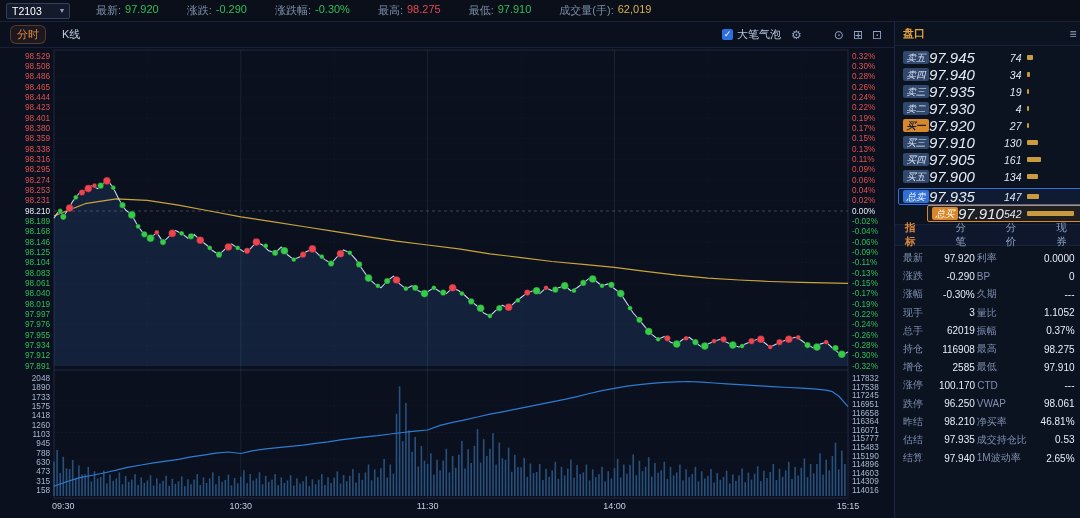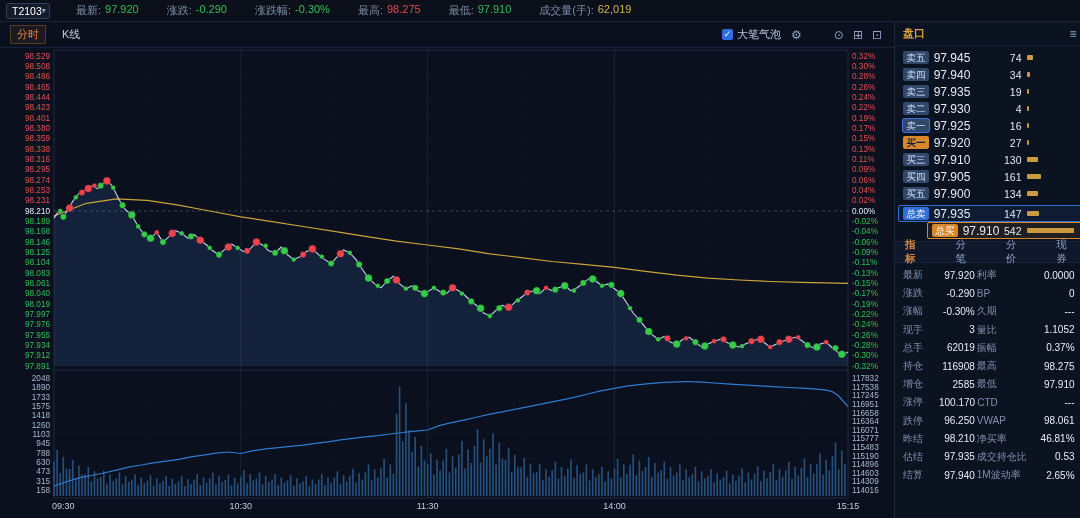--- a/index.html
+++ b/index.html
@@ -2,63 +2,63 @@
 <html><head>
 <meta charset="utf-8">
 <style>
   * { margin:0; padding:0; box-sizing:border-box; }
   html,body { width:1080px; height:518px; overflow:hidden; background:#070c15;
     font-family:"Liberation Sans","DejaVu Sans",sans-serif; color:#cfd9ea; }
   
   .topbar { height:22px; display:flex; align-items:center; gap:12px; padding:0 6px;
     background:#0a0f1a; border-bottom:1px solid #1a2438; }
   .symbol-select { display:inline-flex; align-items:center; justify-content:space-between;
-    width:44px; height:16px; padding:0 5px; background:#121a2b; border:1px solid #31405f;
+    width:64px; height:16px; padding:0 5px; background:#121a2b; border:1px solid #31405f;
     border-radius:2px; font-size:10.5px; color:#fff; cursor:pointer; }
   .symbol-select .caret { color:#8fa2c0; font-size:8px; }
   .topstats { display:flex; align-items:center; gap:14px; font-size:11px; }
   .tstat { display:inline-flex; gap:4px; }
   .tlbl { color:#7d8da8;margin-left:14px; }
   .c-green { color:#2fbf56; } .c-red { color:#e8484e; } .c-yellow { color:#d7b24c; }
   .c-plain { color:#e7edf7; } .c-dim { color:#64789a; }
   
   .main { display:flex; height:496px; }
   .chart-panel { width:894px; display:flex; flex-direction:column; background:#0a101d; }
   .chart-header { height:26px; flex:none; display:flex; align-items:center; gap:10px;
     padding:0 10px; border-bottom:1px solid #16213a; font-size:11px; }
   .ctab { color:#c2cde0; cursor:pointer; padding:1px 6px; }
   .ctab.active { color:#e2883a; background:rgba(226,136,58,0.08);
-    border:1px solid rgba(226,136,58,0.3); border-radius:0; }
+    border:1px solid rgba(226,136,58,0.3); border-radius:6px; }
   .bubble-toggle { margin-left:auto; display:inline-flex; align-items:center; gap:4px;
     color:#b9c6dd; cursor:pointer; }
   .cb { width:11px; height:11px; background:#2e6fe0; border-radius:2px; color:#fff;
     font-size:9px; line-height:11px; text-align:center; display:inline-block; }
   .hicon { color:#93a5c4; font-size:12px; cursor:pointer; }
   .icon-group { display:inline-flex; gap:9px; margin-left:22px; margin-right:2px; }
   #chart-svg { display:block; background:#0a101d; }
   #chart-svg text { font-family:"Liberation Sans","DejaVu Sans",sans-serif; }
   
   .right-panel { flex:1; border-left:1px solid #1b2740; background:#0b1220;
     display:flex; flex-direction:column; }
   .rp-header { height:24px; flex:none; display:flex; align-items:center; padding:0 8px;
     border-bottom:1px solid #16213a; }
   .rp-title { color:#e2a33a; font-size:11px; font-weight:bold; }
   .rp-header .hicon { margin-left:auto; }
   .orderbook { padding:3px 0 2px 0; }
   .ob-row { height:17px; display:flex; align-items:center; padding:0 4px; margin:0 3px;
-    border:1px solid transparent; border-radius:2px; cursor:pointer; }
+    border:1px solid transparent; border-radius:2px; cursor:pointer;font-style:italic; }
   .ob-badge { width:26px; height:13px; line-height:13px; flex:none; text-align:center;
     font-size:9.5px; border-radius:2px; background:#31476b; color:#d6e2f5; }
   .ask1 .ob-badge { box-shadow:0 0 0 1px #3f6fe0; }
   .bid1 .ob-badge { background:#d8872b; color:#14203a; font-weight:bold; }
   .total-ask { border-color:#2f6fd6; background:rgba(47,111,214,0.10); margin-top:3px; }
   .total-ask .ob-badge { background:#2f6fd6; color:#fff; }
   .total-bid { border-color:#d8872b; background:rgba(216,135,43,0.10);margin-left:32px; }
   .total-bid .ob-badge { background:#d8872b; color:#fff; }
-  .ob-price { width:46px; text-align:center; color:#e4ebf5; font-size:12px; }
+  .ob-price { width:46px; text-align:left; color:#e4ebf5; font-size:15px; }
   .ob-vol { flex:1; text-align:right; color:#dfe7f2; font-size:10.5px; padding-right:5px; }
   .ob-barwrap { width:50px; flex:none; display:flex; }
   .ob-bar { height:5px; background:#c99b3e; border-radius:1px; }
   .rp-tabs { height:22px; flex:none; display:flex; align-items:center; gap:32px;
     padding:0 10px; background:#0e172b; border-top:1px solid #16213a;
     border-bottom:1px solid #16213a; font-size:10.5px; color:#8ea2c2; }
   .rp-tab { cursor:pointer; }
   .rp-tab.active { color:#e2883a; font-weight:bold; }
   .stats { flex:1; padding:3px 8px 0 8px; }
   .st-row { display:grid; grid-template-columns:36px 1fr 62px 1fr; height:18.2px;
@@ -628,28 +628,20 @@
           </span>
         </div>
         <div class="ob-row ask">
           <span class="ob-badge">卖二</span>
           <span class="ob-price">97.930</span>
           <span class="ob-vol">4</span>
           <span class="ob-barwrap">
             <span class="ob-bar" style="width: 2px;"></span>
           </span>
         </div>
-        <div class="ob-row ask1">
-          <span class="ob-badge">卖一</span>
-          <span class="ob-price">97.925</span>
-          <span class="ob-vol">16</span>
-          <span class="ob-barwrap">
-            <span class="ob-bar" style="width: 2px;"></span>
-          </span>
-        </div>
         <div class="ob-row bid1">
           <span class="ob-badge">买一</span>
           <span class="ob-price">97.920</span>
           <span class="ob-vol">27</span>
           <span class="ob-barwrap">
             <span class="ob-bar" style="width: 2.4px;"></span>
           </span>
         </div>
         <div class="ob-row bid">
           <span class="ob-badge">买三</span>

